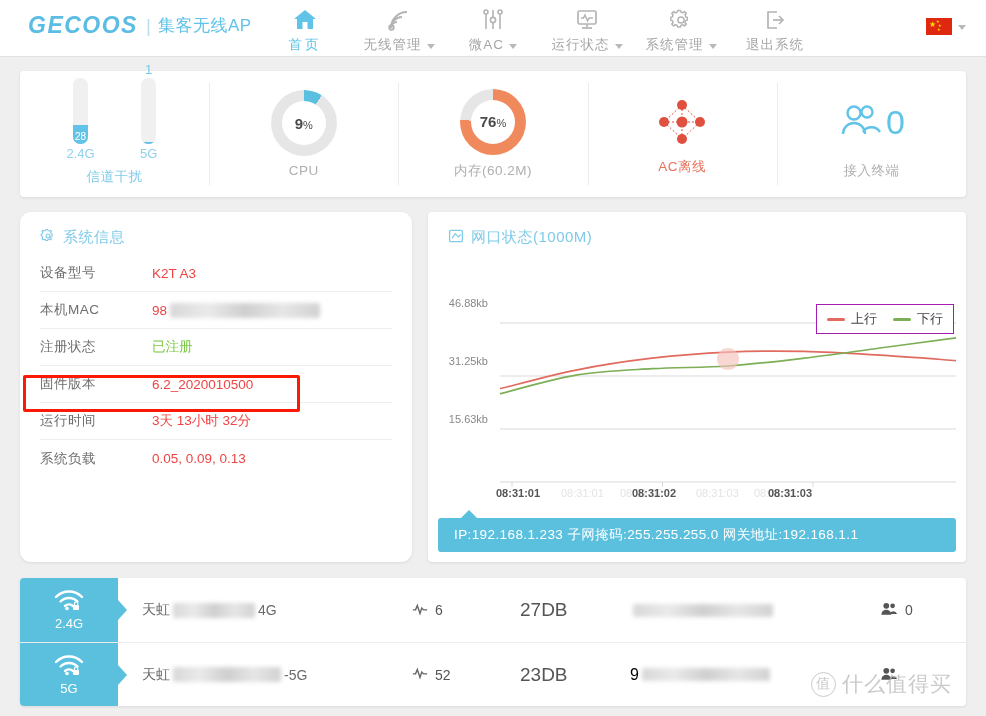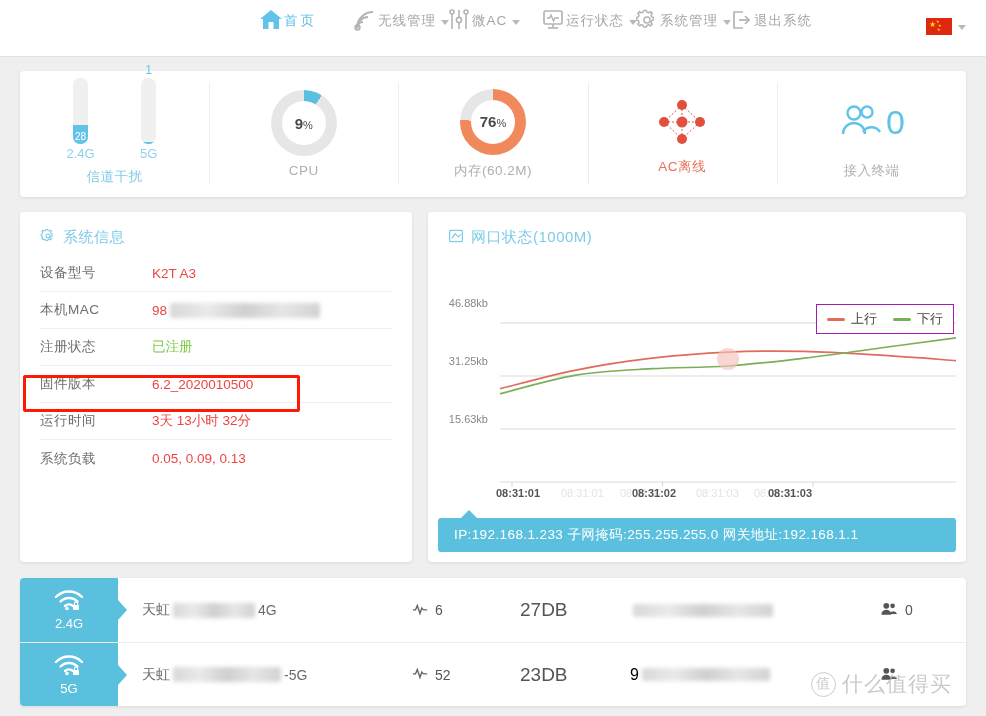--- a/index.html
+++ b/index.html
@@ -20,21 +20,21 @@
   .brand { position: absolute; left: 28px; top: 12px; display: flex; align-items: center; }
   .brand-logo {
     font-size: 23px; font-weight: bold; font-style: italic; letter-spacing: 1.5px;
     color: #5bbce4; font-family: "Liberation Sans", sans-serif;
   }
   .brand-sep { color: #bcdff0; margin: 0 7px 0 8px; font-size: 19px; font-weight: 300; }
   .brand-sub { font-size: 17px; color: #62c3e8; letter-spacing: 0.5px; }
 
   .nav { position: absolute; left: 258px; top: 3px; display: flex; align-items: flex-start; }
   .nav-item {
-    display: flex; flex-direction: row; align-items: center;
+    display: flex; flex-direction: column; align-items: center;
     width: 94px; padding-top: 3px; cursor: pointer; position: relative;
   }
   .nav-item .ico { height: 27px; display: flex; align-items: center; justify-content: center; }
   .nav-label {
     margin-top: 3px; font-size: 13.5px; color: #a6a6a6; letter-spacing: 1px;
     display: flex; align-items: center; gap: 5px; white-space: nowrap;
   }
   .nav-item.active .nav-label { color: #62c3e8; letter-spacing: 3px; }
   .caret {
     width: 0; height: 0; border-left: 4.5px solid transparent; border-right: 4.5px solid transparent;
@@ -87,21 +87,21 @@
   .donut-val { font-size: 15px; font-weight: bold; color: #4a4a4a; }
   .donut-val .pct { font-size: 11px; font-weight: normal; }
 
   .ac-icon { width: 60px; height: 58px; display: flex; align-items: center; justify-content: center; }
   .term-wrap { display: flex; align-items: center; gap: 2px; height: 66px; }
   .term-count { font-size: 34px; color: #62c3e8; font-weight: 300; line-height: 34px; }
 
   
   .sysinfo {
     position: absolute; left: 20px; top: 212px; width: 392px; height: 350px;
-    background: #fff; border-radius: 4px; box-shadow: 0 1px 3px rgba(0,0,0,0.09);
+    background: #fff; border-radius: 11px; box-shadow: 0 1px 3px rgba(0,0,0,0.09);
   }
   .panel-title {
     display: flex; align-items: center; gap: 7px; padding: 16px 0 0 20px;
     font-size: 15px; color: #7fcbe8; letter-spacing: 0.5px;
   }
   .sys-rows { padding: 8px 20px 0 20px; }
   .sys-row {
     display: flex; align-items: center; height: 37px; border-bottom: 1px solid #eeeeee;
     font-size: 13.5px;
   }
@@ -179,20 +179,25 @@
     width: 25px; height: 25px; border-radius: 50%; border: 1.6px solid #bdbdbd;
     display: flex; align-items: center; justify-content: center; font-size: 14px;
   }
 </style>
 </head>
 <body>
 
 <div class="page">
 
   <div class="header">
+    <div class="brand">
+      <span class="brand-logo">GECOOS</span>
+      <span class="brand-sep">|</span>
+      <span class="brand-sub">集客无线AP</span>
+    </div>
 
     <div class="nav">
 
       <div class="nav-item active">
         <span class="ico">
           <svg width="26" height="24" viewBox="0 0 26 24">
               <path d="M13 2 L24 11 L21 11 L21 21 L15.5 21 L15.5 14 L10.5 14 L10.5 21 L5 21 L5 11 L2 11 Z" fill="#62c3e8"></path>
             </svg>
         </span>
         <span class="nav-label">

